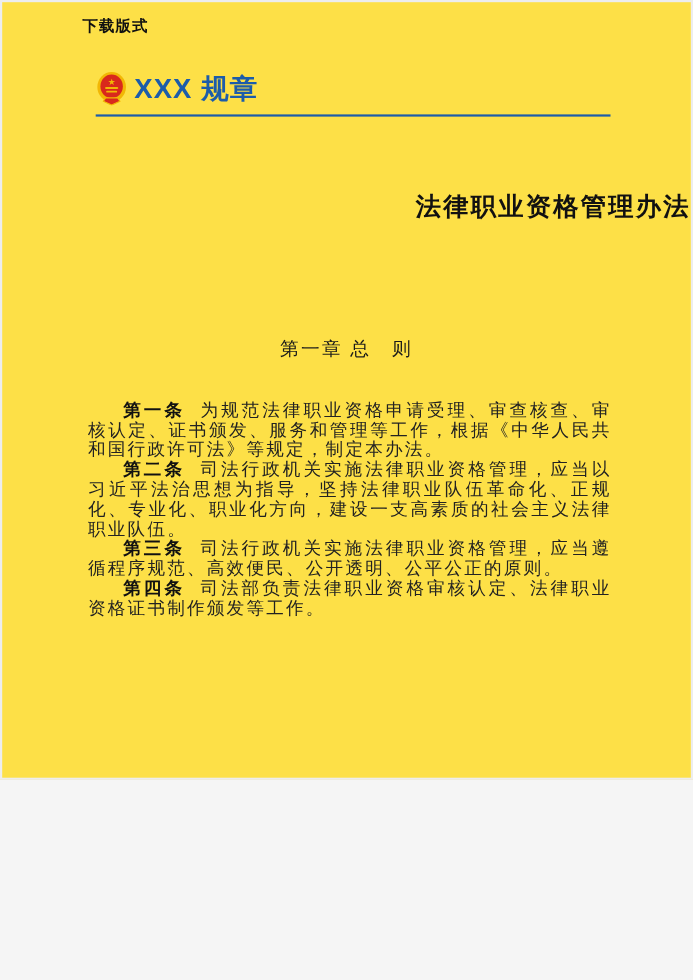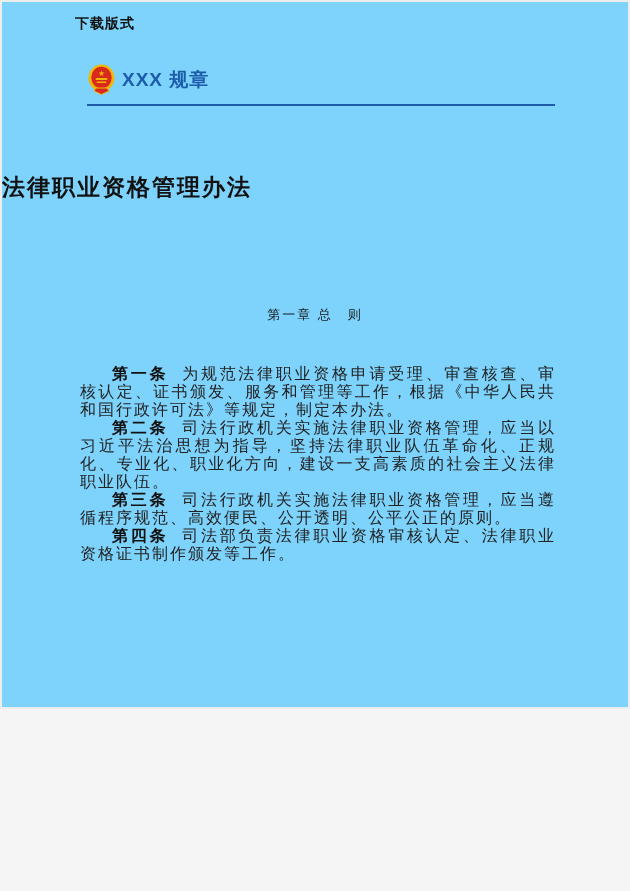--- a/index.html
+++ b/index.html
@@ -1,21 +1,21 @@
 <!DOCTYPE html>
 <html><head>
 <meta charset="utf-8">
 <style>
   * { margin: 0; padding: 0; box-sizing: border-box; }
   html, body { background: #f5f5f5; }
   .page {
     position: relative;
     width: 630px;
     height: 709px;
-    background: #7dd3fc;
+    background: #fde047;
     border: 2px solid #ededed;
     overflow: hidden;
     font-family: "Liberation Serif", serif;
     color: #1a1a1a;
   }
   .download-label {
     position: absolute;
     top: 13px; left: 73px;
     font-size: 14px;
     font-weight: bold;
@@ -26,35 +26,35 @@
     position: absolute;
     top: 62px; left: 86px;
     display: flex;
     align-items: center;
     gap: 7px;
   }
   .emblem { width: 27px; height: 31px; display: inline-block; }
   .header-title {
     font-family: "Liberation Sans", sans-serif;
     font-weight: bold;
-    font-size: 19px;
+    font-size: 25px;
     color: #1c5caa;
     letter-spacing: 1px;
   }
   .header-rule {
     position: absolute;
     top: 102px; left: 85px;
     width: 468px; height: 2px;
     background: #1c5caa;
   }
   .doc-title {
     position: absolute;
     top: 170px; left: 0;
     width: 100%;
-    text-align: left;
+    text-align: right;
     font-size: 23px;
     font-weight: bold;
     letter-spacing: 2px;
     color: #111;
   }
   .doc-subtitle {
     position: absolute;
     top: 207px; left: 90px;
     width: 465px;
     font-style: italic;
@@ -63,21 +63,21 @@
     color: #222;
   }
   .doc-subtitle .sub-line-1 { display: block; text-indent: 1.8em; }
   .doc-subtitle .sub-line-2 { display: block; }
   .chapter-heading {
     position: absolute;
     top: 304px; left: 0;
     width: 100%;
     text-align: center;
     font-family: "Liberation Sans", sans-serif;
-    font-size: 13px;
+    font-size: 17px;
     font-weight: normal;
     letter-spacing: 2px;
     color: #1a1a1a;
   }
   .body-text {
     position: absolute;
     top: 363px; left: 78px;
     width: 476px;
     font-size: 16px;
     line-height: 18px;

